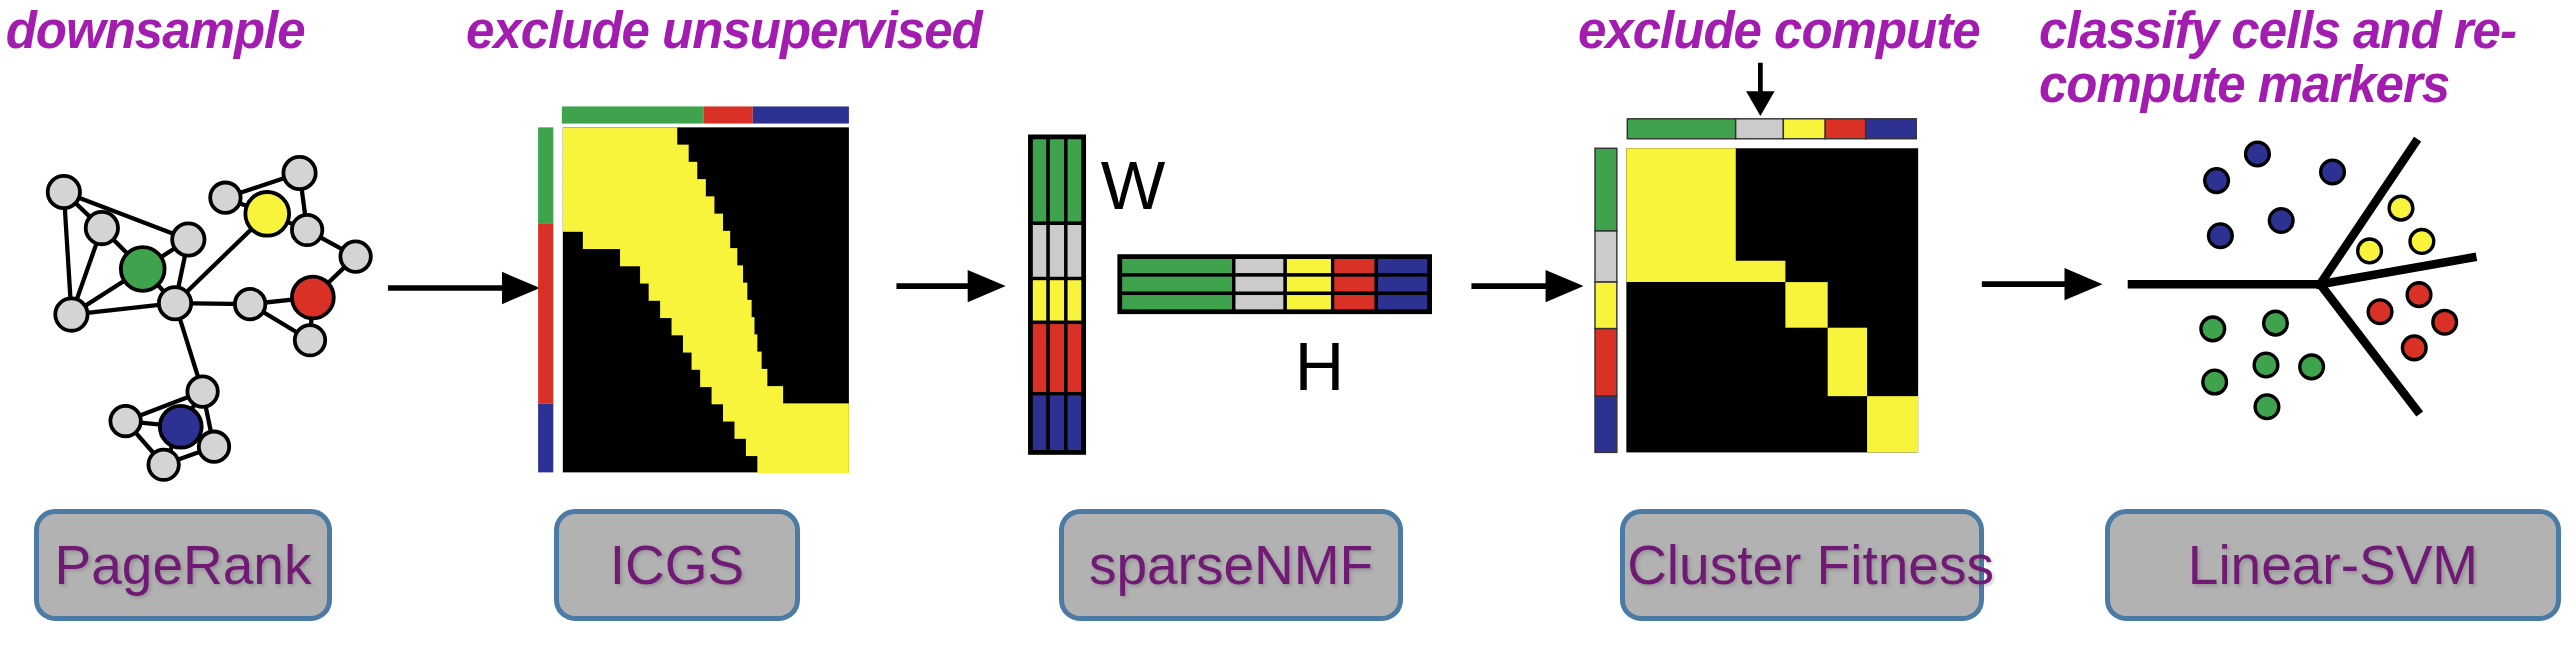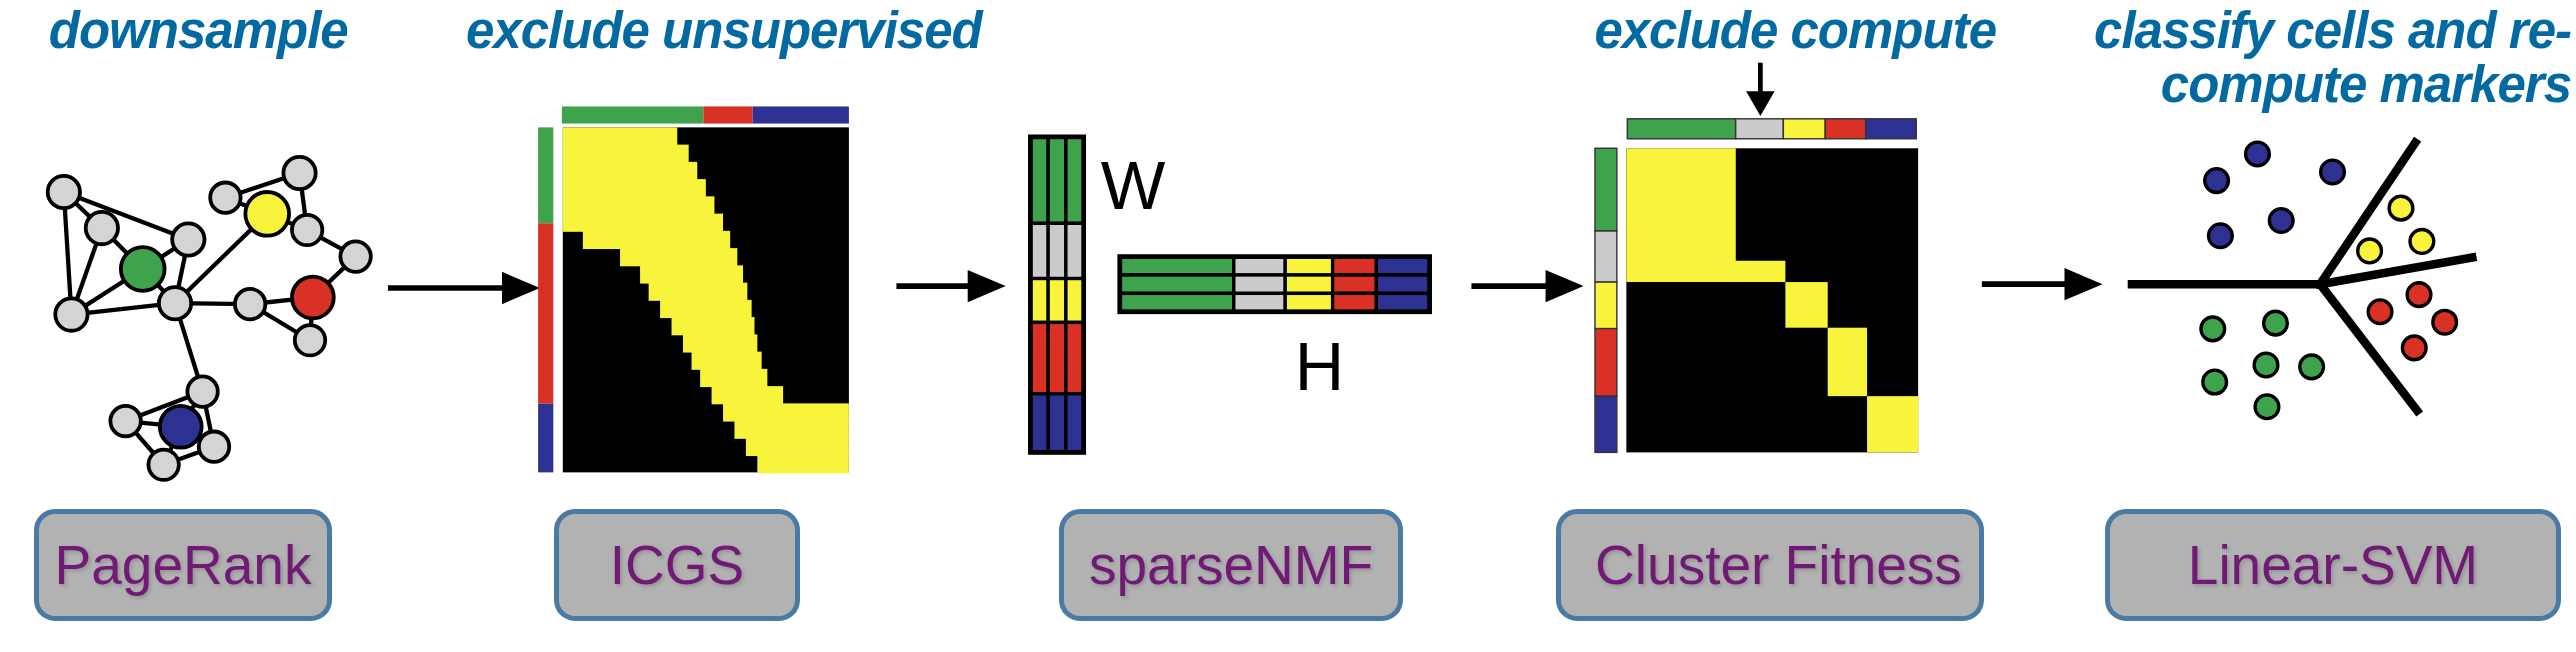--- a/index.html
+++ b/index.html
@@ -1,20 +1,20 @@
 <!DOCTYPE html>
 <html style="font-size:15px"><head>
 <meta charset="utf-8">
 <style>
   html,body{margin:0;padding:0;background:#ffffff;}
   #canvas{position:relative;width:2576px;height:652px;background:#ffffff;
           font-family:"Liberation Sans",sans-serif;overflow:hidden;}
   #art{position:absolute;left:0;top:0;}
   .sec-title{position:absolute;top:3.8px;font-style:italic;font-weight:700;
-             font-size:51px;line-height:54px;color:#0369a1;text-align:right;
+             font-size:51px;line-height:54px;color:#a21caf;text-align:left;
              letter-spacing:-1px;white-space:nowrap;}
   .sec-title.two-line{white-space:normal;}
   .btn{position:absolute;top:509px;height:112px;box-sizing:border-box;
        background:#B2B2B2;border:5.7px solid #4B7BA5;border-radius:21px;
        color:#701a75;display:flex;align-items:center;justify-content:center;
        font-size:55px;font-weight:400;white-space:nowrap;
        text-shadow:1.9px 1.9px 3.8px rgba(70,70,70,0.28);}
 </style>
 </head>
 <body>
@@ -185,16 +185,16 @@
   <div class="sec-title" style="left:466px;width:466px;">exclude unsupervised</div>
   <div class="sec-title" style="left:1578px;width:418px;">exclude compute</div>
   <div class="sec-title two-line" style="left:2039px;width:532px;">
     <div>classify cells and re-</div>
     <div>compute markers</div>
   </div>
 
   <div class="btn" style="left:34px;width:298px;">PageRank</div>
   <div class="btn" style="left:554px;width:246px;">ICGS</div>
   <div class="btn" style="left:1059px;width:344px;">sparseNMF</div>
-  <div class="btn" style="left:1556px;width:428px;padding-left:17px;">Cluster Fitness</div>
+  <div class="btn" style="left:1620px;width:364px;padding-left:17px;">Cluster Fitness</div>
   <div class="btn" style="left:2105px;width:456px;">Linear-SVM</div>
 </div>
 
 
 </body></html>

